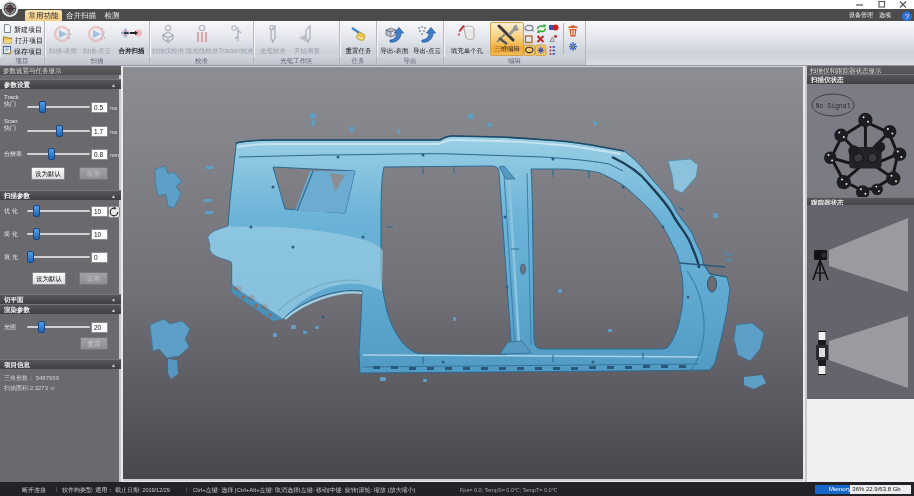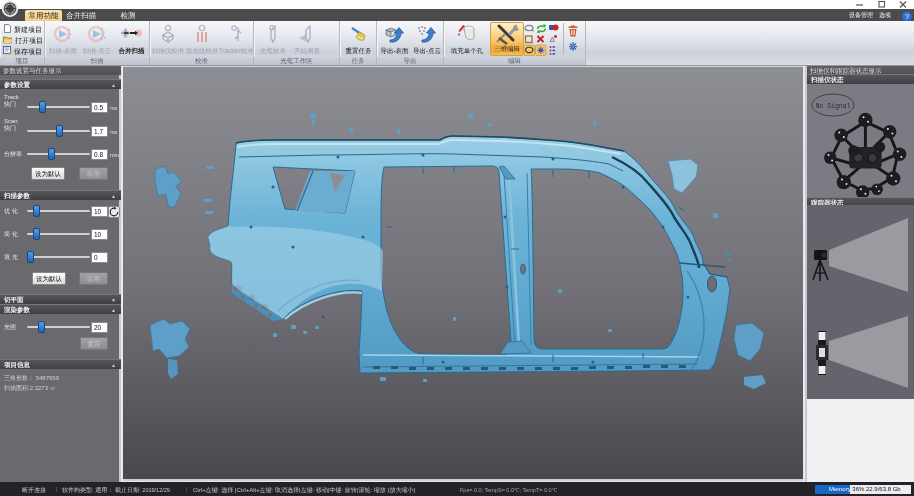--- a/index.html
+++ b/index.html
@@ -61,21 +61,21 @@
 <svg class="abs" style="left:1px;top:0" width="18" height="18" viewBox="0 0 18 18">
  <circle cx="9" cy="8.7" r="8.2" fill="#f2f2f2"></circle>
  <circle cx="9" cy="8.7" r="7.2" fill="#d8d8d8"></circle>
  <circle cx="9" cy="8.7" r="6.2" fill="#4a4a4c"></circle>
  <circle cx="9" cy="8.7" r="4.6" fill="none" stroke="#c9c9c9" stroke-width="1"></circle>
  <circle cx="9" cy="8.7" r="1.9" fill="#993333"></circle>
  <path d="M9 3 L9 14.4 M3.3 8.7 L14.7 8.7" stroke="#303032" stroke-width=".9"></path>
 </svg>
 <div id="tabActive" class="tab">常用功能</div>
 <div class="tab" style="left:64px;width:34px;">合并扫描</div>
-<div class="tab" style="left:116px;width:24px;">检测</div>
+<div class="tab" style="left:100px;width:24px;">检测</div>
 <div class="tab" style="left:847px;width:28px;font-size:6px;">设备管理</div>
 <div class="tab" style="left:877px;width:16px;font-size:6px;">选项</div>
 <svg class="abs" style="left:901px;top:11px" width="12" height="13" viewBox="0 0 12 13">
  <circle cx="6" cy="5.5" r="5" fill="#2f6fd4"></circle>
  <text x="6" y="8.2" font-size="7.5" fill="#fff" text-anchor="middle" font-family="Liberation Sans">?</text>
  <rect x="3" y="10" width="6" height="3" fill="#e8e8e8"></rect>
 </svg>
 <div id="ribbon" class="abs">
  <div class="rgroup" style="left:0;width:45px;">
         <div class="rglabel">项目</div>

